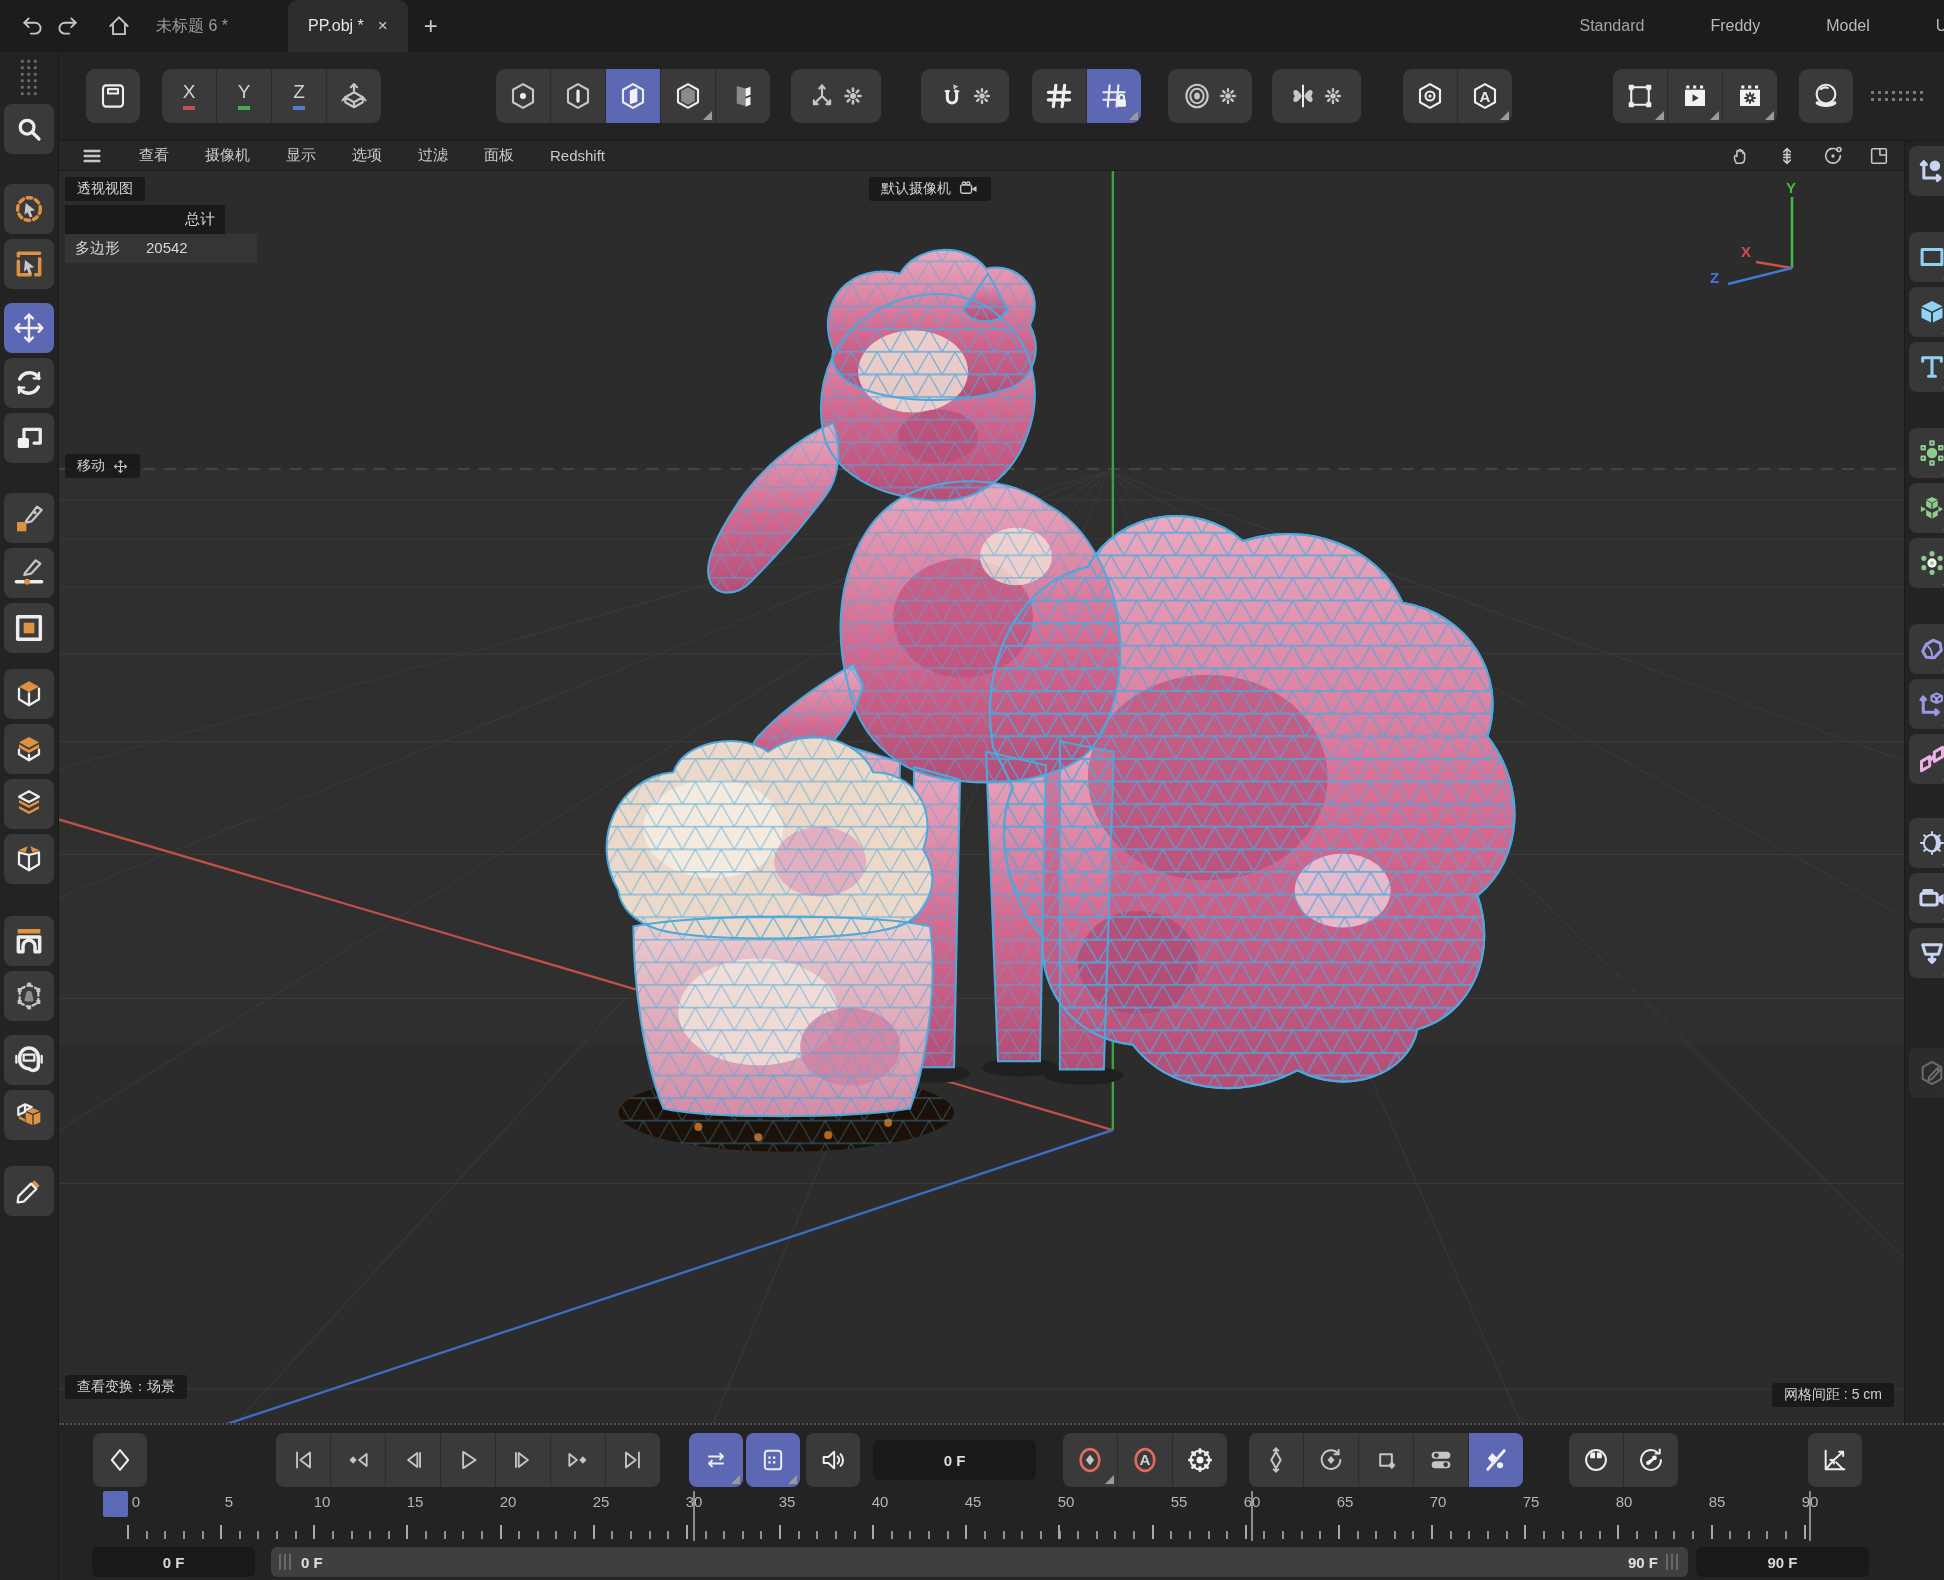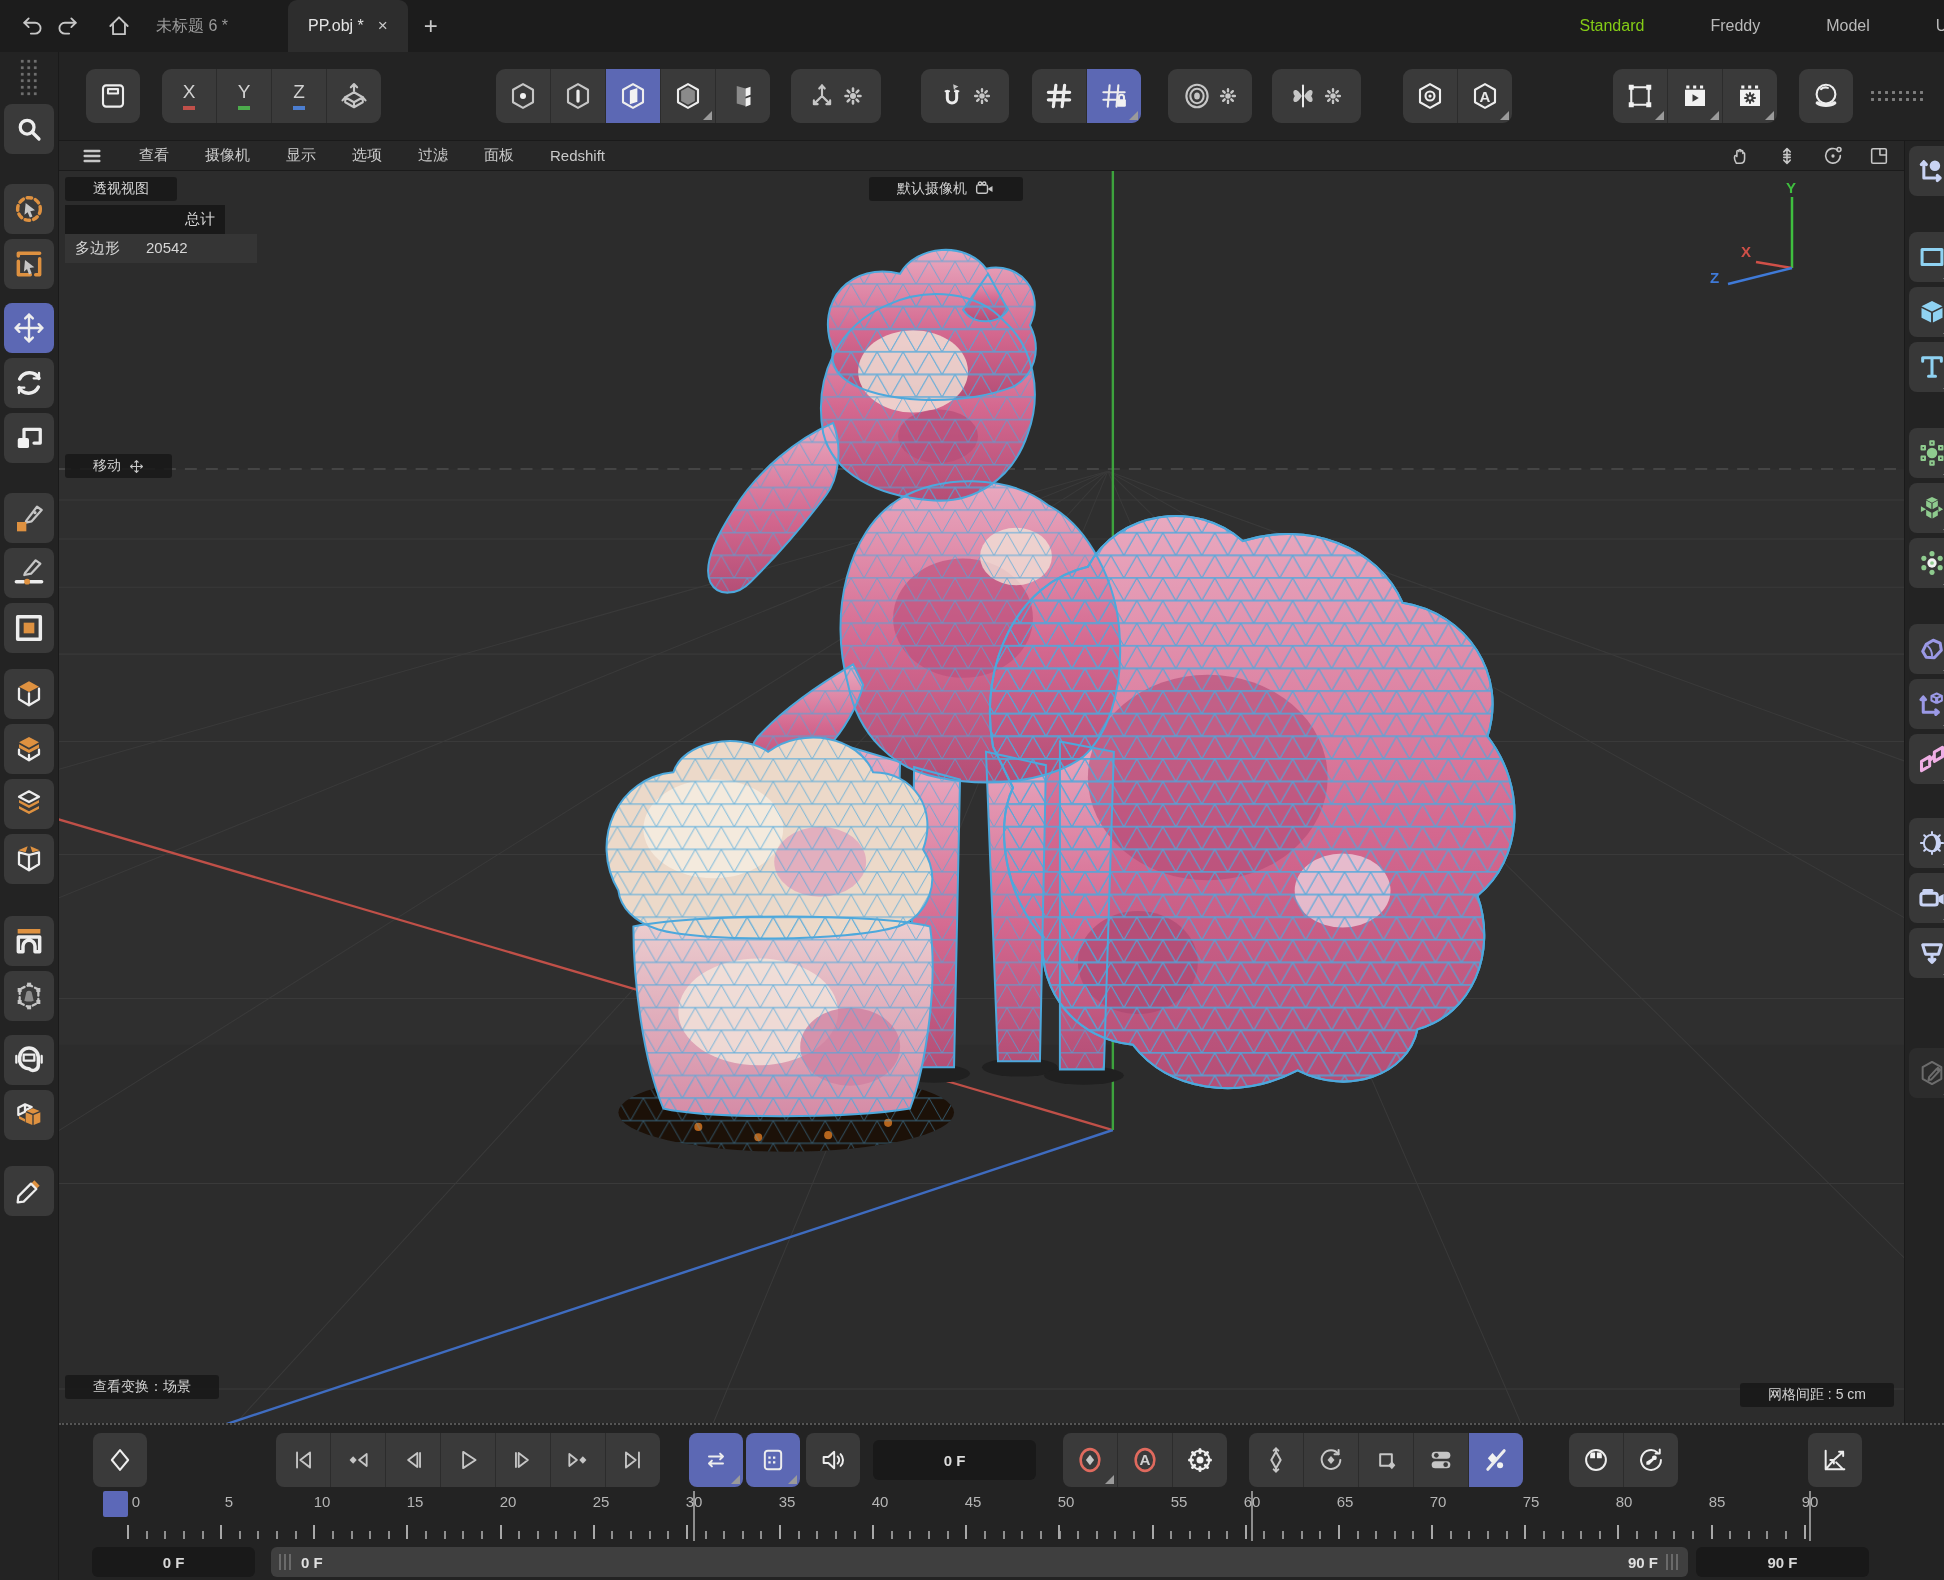--- a/index.html
+++ b/index.html
@@ -14,21 +14,21 @@
   .wtitle{font-size:16px;font-weight:bold;color:#2b2b2b;margin-left:320px;}
 
   
   .tabbar{height:52px;background:#1c1c1c;flex:none;display:flex;align-items:center;overflow:hidden;}
   .tb-ic{width:34px;height:34px;display:flex;align-items:center;justify-content:center;color:#b9b9b9;flex:none;}
   .tab{height:52px;display:flex;align-items:center;padding:0 20px;font-size:16px;color:#9b9b9b;gap:14px;}
   .tab.active{background:#2d2d2d;border-radius:9px 9px 0 0;color:#e4e4e4;margin-left:40px;}
   .tab .x{color:#c9c9c9;font-size:17px;}
   .addtab{color:#c9c9c9;font-size:24px;padding:0 16px;}
   .layouts{margin-left:auto;display:flex;gap:66px;font-size:16px;color:#b9b9b9;padding-right:0;margin-right:-14px;}
-  .layouts .lay.active{color:#84cc16;text-align:right;}
+  .layouts .lay.active{color:#a3a3a3;text-align:right;}
 
   
   svg.ic{display:block;}
   svg.ic *{stroke:#c6c6c6;stroke-width:1.7;fill:none;stroke-linecap:round;stroke-linejoin:round;}
   svg.ic .f{fill:#c6c6c6;stroke:none;}
   svg.ic .w{stroke:#ededed;}
   svg.ic .fw{fill:#f2f2f2;stroke:none;}
   svg.ic .o{stroke:#de9140;}
   svg.ic .fo{fill:#de9140;stroke:none;}
   svg.ic .b{stroke:#8fd2f2;}
@@ -67,21 +67,21 @@
 
   
   .menubar{height:29px;background:#272727;display:flex;align-items:center;gap:36px;padding-left:22px;font-size:15px;color:#c9c9c9;border-bottom:1px solid #1b1b1b;flex:none;}
   .menubar .mi{cursor:default;}
   .vnav{margin-left:auto;display:flex;gap:24px;padding-right:14px;align-items:center;}
 
   
   .vwrap{flex:1;display:flex;flex-direction:column;min-width:0;}
   .viewport{position:relative;flex:1;background:#2c2c2c;overflow:hidden;}
   .scene{position:absolute;inset:0;width:100%;height:100%;}
-  .vlabel{position:absolute;background:rgba(24,24,24,.85);color:#d2d2d2;font-size:14px;padding:3px 28px;border-radius:3px;display:flex;align-items:center;gap:8px;}
+  .vlabel{position:absolute;background:rgba(24,24,24,.85);color:#d2d2d2;font-size:14px;padding:3px 12px;border-radius:3px;display:flex;align-items:center;gap:8px;}
   .stats{position:absolute;left:6px;top:34px;font-size:15px;color:#d6d6d6;}
   .stats .r1{width:140px;background:rgba(22,22,22,.85);padding:5px 10px;text-align:right;}
   .stats .r2{width:172px;background:rgba(58,58,58,.65);padding:5px 10px;display:flex;gap:26px;}
   .gizmo{position:absolute;right:86px;top:12px;}
   .gizmo text{font-size:15px;font-weight:bold;stroke:none;}
 
   
   .rightbar{width:39px;background:#232323;flex:none;display:flex;flex-direction:column;overflow:hidden;border-left:1px solid #1a1a1a;}
   .rbtn{width:46px;height:50px;margin-left:4px;margin-top:5px;border-radius:8px;background:#383838;display:flex;align-items:center;justify-content:center;position:relative;flex:none;}
   .rbtn.dim{opacity:.45;}

